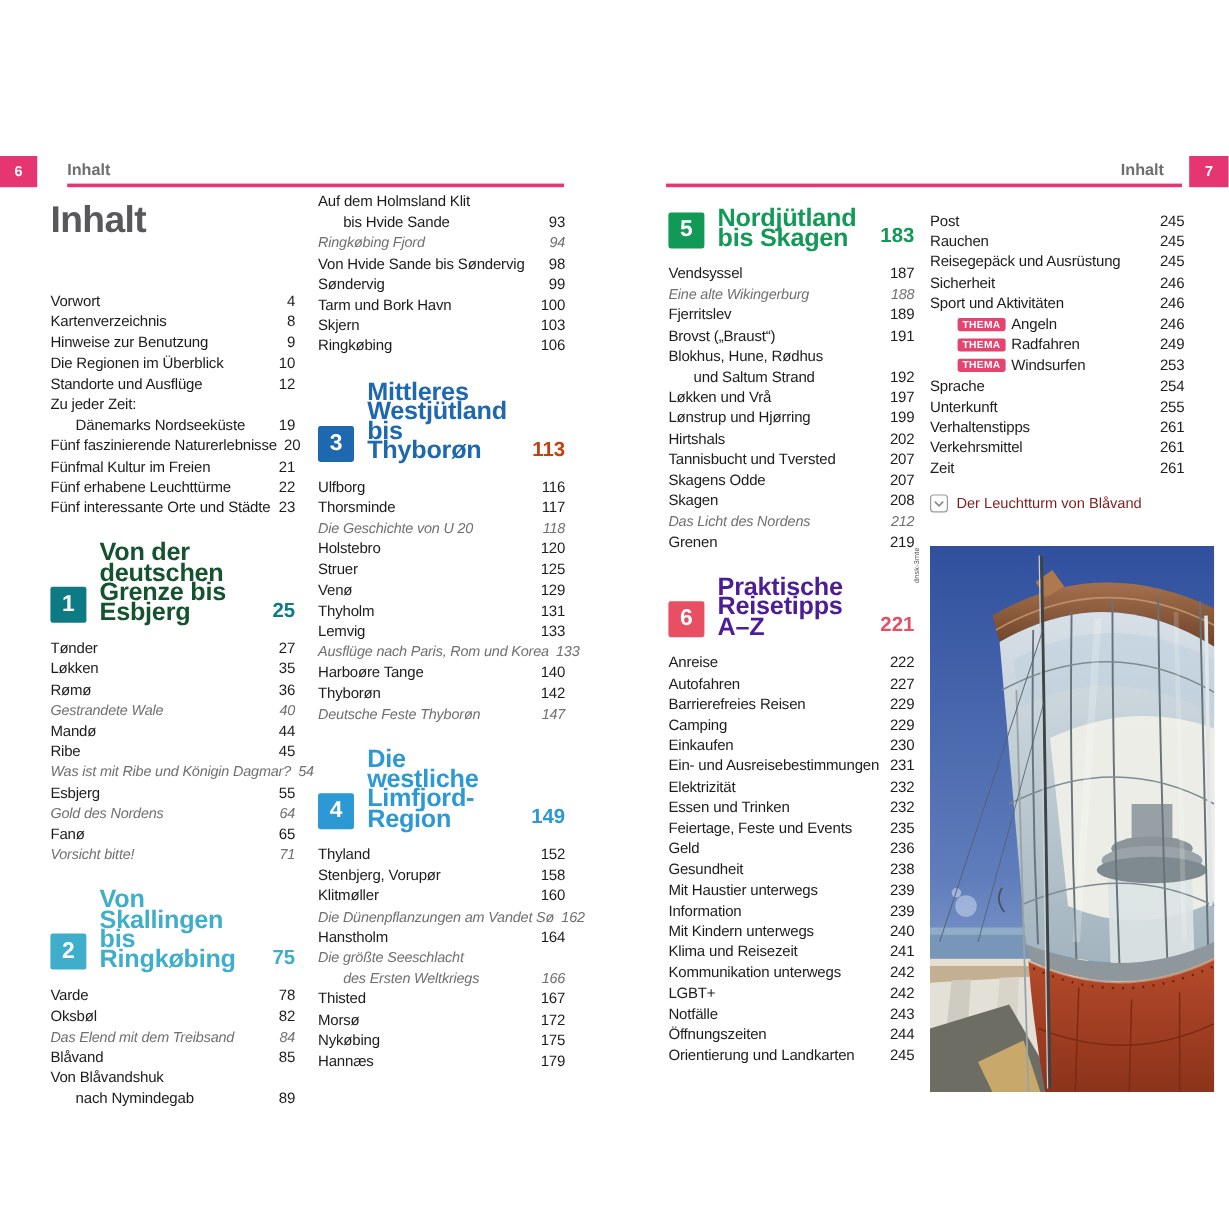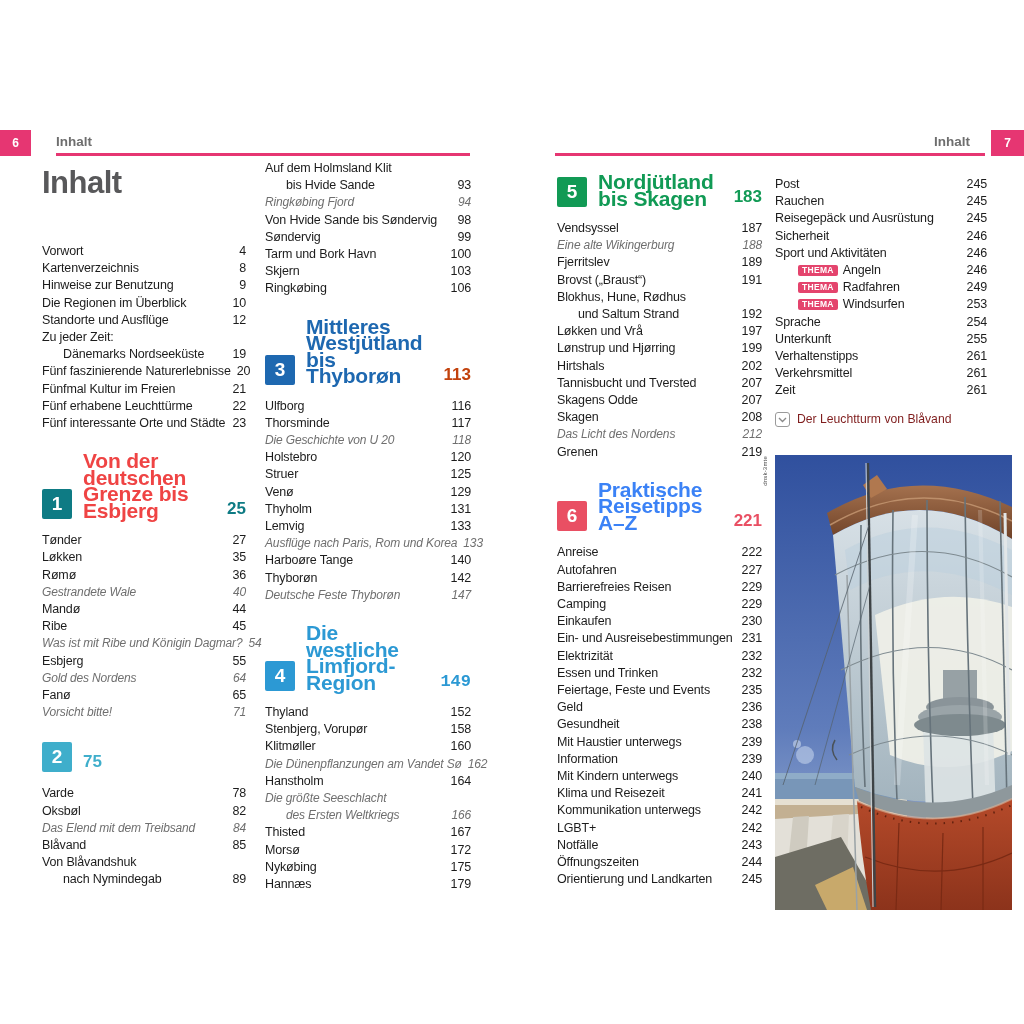--- a/index.html
+++ b/index.html
@@ -114,21 +114,21 @@
           <span class="lbl">Fünf erhabene Leuchttürme</span>
           <span class="pg">22</span>
         </div>
         <div class="row">
           <span class="lbl">Fünf interessante Orte und Städte</span>
           <span class="pg">23</span>
         </div>
       </div>
       <div class="chapter">
         <span class="cnum" style="background: rgb(14, 123, 132);">1</span>
-        <span class="cttl" style="color: #ef4444;">Von der deutschen<br>Grenze bis Esbjerg</span>
+        <span class="cttl" style="color: #14532d;">Von der deutschen<br>Grenze bis Esbjerg</span>
         <span class="cpg" style="color: rgb(14, 123, 132);">25</span>
       </div>
       <div class="entries">
         <div class="row">
           <span class="lbl">Tønder</span>
           <span class="pg">27</span>
         </div>
         <div class="row">
           <span class="lbl">Løkken</span>
           <span class="pg">35</span>
@@ -165,20 +165,21 @@
           <span class="lbl">Fanø</span>
           <span class="pg">65</span>
         </div>
         <div class="row it">
           <span class="lbl">Vorsicht bitte!</span>
           <span class="pg">71</span>
         </div>
       </div>
       <div class="chapter">
         <span class="cnum" style="background: rgb(63, 174, 203);">2</span>
+        <span class="cttl" style="color: rgb(63, 174, 203);">Von Skallingen<br>bis Ringkøbing</span>
         <span class="cpg" style="color: rgb(63, 174, 203);">75</span>
       </div>
       <div class="entries">
         <div class="row">
           <span class="lbl">Varde</span>
           <span class="pg">78</span>
         </div>
         <div class="row">
           <span class="lbl">Oksbøl</span>
           <span class="pg">82</span>
@@ -288,21 +289,21 @@
           <span class="pg">142</span>
         </div>
         <div class="row it">
           <span class="lbl">Deutsche Feste Thyborøn</span>
           <span class="pg">147</span>
         </div>
       </div>
       <div class="chapter">
         <span class="cnum" style="background: rgb(44, 153, 212);">4</span>
         <span class="cttl" style="color: rgb(44, 153, 212);">Die westliche<br>Limfjord-Region</span>
-        <span class="cpg" style="color: rgb(44, 153, 212); font-family: Liberation Mono, monospace;">149</span>
+        <span class="cpg" style="color: rgb(44, 153, 212);">149</span>
       </div>
       <div class="entries">
         <div class="row">
           <span class="lbl">Thyland</span>
           <span class="pg">152</span>
         </div>
         <div class="row">
           <span class="lbl">Stenbjerg, Vorupør</span>
           <span class="pg">158</span>
         </div>
@@ -404,21 +405,21 @@
           <span class="lbl">Das Licht des Nordens</span>
           <span class="pg">212</span>
         </div>
         <div class="row">
           <span class="lbl">Grenen</span>
           <span class="pg">219</span>
         </div>
       </div>
       <div class="chapter">
         <span class="cnum" style="background: rgb(233, 79, 99);">6</span>
-        <span class="cttl" style="color: #3b82f6;">Praktische<br>Reisetipps A–Z</span>
+        <span class="cttl" style="color: #4c1d95;">Praktische<br>Reisetipps A–Z</span>
         <span class="cpg" style="color: rgb(233, 79, 99);">221</span>
       </div>
       <div class="entries">
         <div class="row">
           <span class="lbl">Anreise</span>
           <span class="pg">222</span>
         </div>
         <div class="row">
           <span class="lbl">Autofahren</span>
           <span class="pg">227</span>

